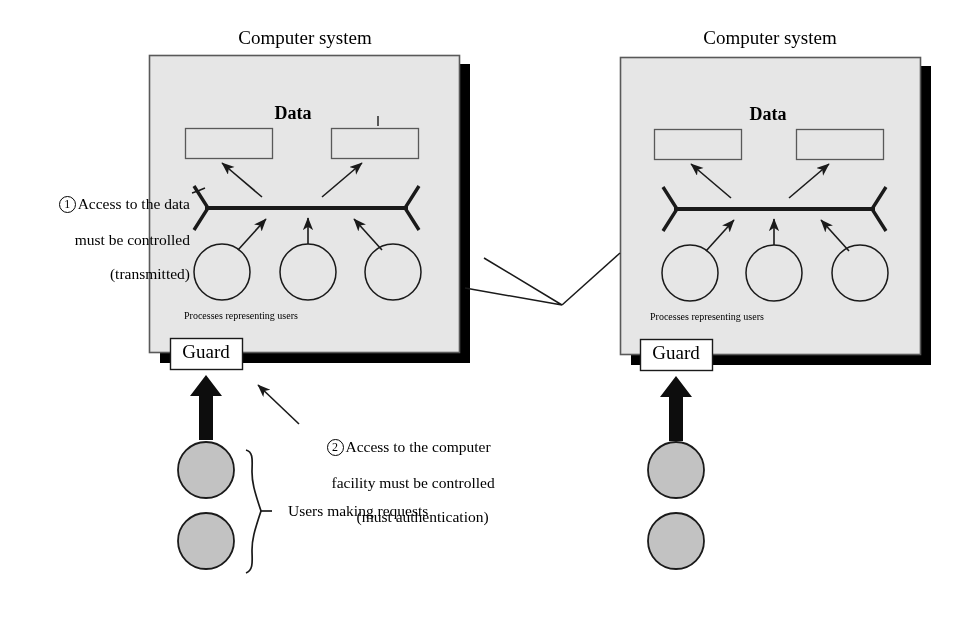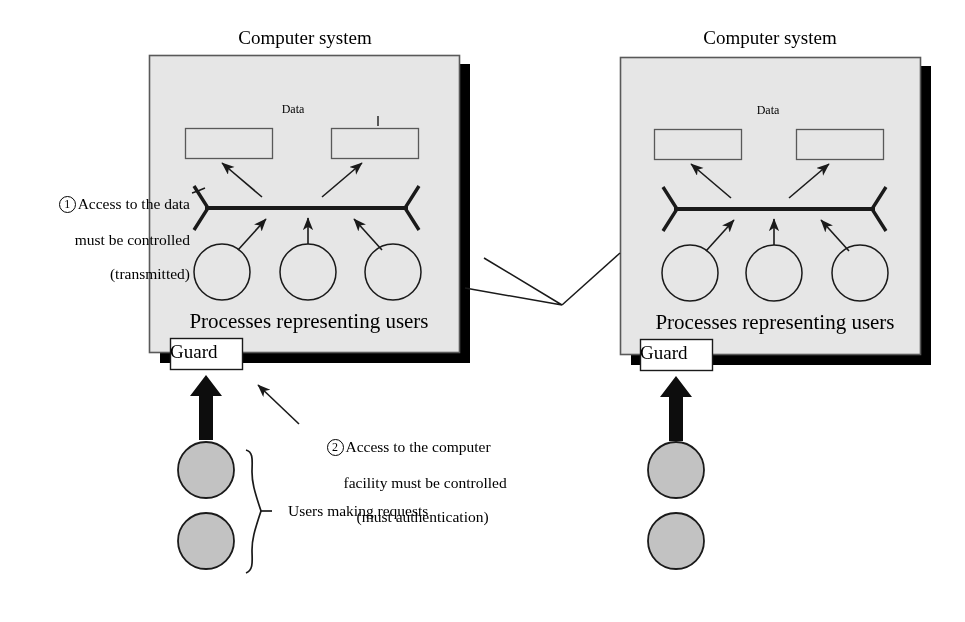--- a/index.html
+++ b/index.html
@@ -2,26 +2,26 @@
 <html><head>
 <meta charset="utf-8">
 <style>
   html,body{margin:0;padding:0;background:#ffffff;}
   body{width:965px;height:622px;position:relative;overflow:hidden;
        font-family:"Liberation Serif","DejaVu Serif",serif;color:#000;}
   #stage{position:absolute;left:0;top:0;width:965px;height:554px;padding-left:12px;}
   svg#art{position:absolute;left:0;top:0;width:965px;height:622px;}
   .lbl{position:absolute;white-space:pre;line-height:1.12;}
   .title{font-size:19px;text-align:center;}
-  .databold{font-size:12px;font-weight:normal;}
+  .databold{font-size:18px;font-weight:bold;}
   .callout{font-size:15.5px;}
   .callout.right{text-align:right;}
   .callout.ctr{text-align:center;}
-  .guardtxt{font-size:19px;text-align:left;}
-  .proc{font-size:21px;text-align:center;}
+  .guardtxt{font-size:19px;text-align:center;}
+  .proc{font-size:10px;text-align:left;}
   .users{font-size:15.5px;}
   .num{display:inline-block;width:15px;height:15px;line-height:15px;
        border:1.2px solid #000;border-radius:50%;text-align:center;
        font-size:12px;vertical-align:1px;margin-right:2px;}
 </style>
 </head>
 <body>
 
 <div id="stage">
 
@@ -132,21 +132,21 @@
   <div class="lbl guardtxt" style="left:640px;top:342px;width:72px;">Guard</div>
 
   <div class="lbl callout right" style="left:22px;top:178px;width:168px;">
     <span class="num">1</span><span>Access to the data</span><br>
     <span>must be controlled</span><br>
     <span>(transmitted)</span>
   </div>
 
   <div class="lbl callout" style="left:311px;top:421px;width:215px;">
     <span class="num">2</span><span>Access to the computer</span><br>
-    <span style="margin-left:17px;">facility must be controlled</span><br>
+    <span style="margin-left:5px;">facility must be controlled</span><br>
     <span style="margin-left:30px;">(must authentication)</span>
   </div>
 
 
 
   <div class="lbl users" style="left:288px;top:502px;width:230px;">Users making requests</div>
 
 </div>
 
 </body></html>

